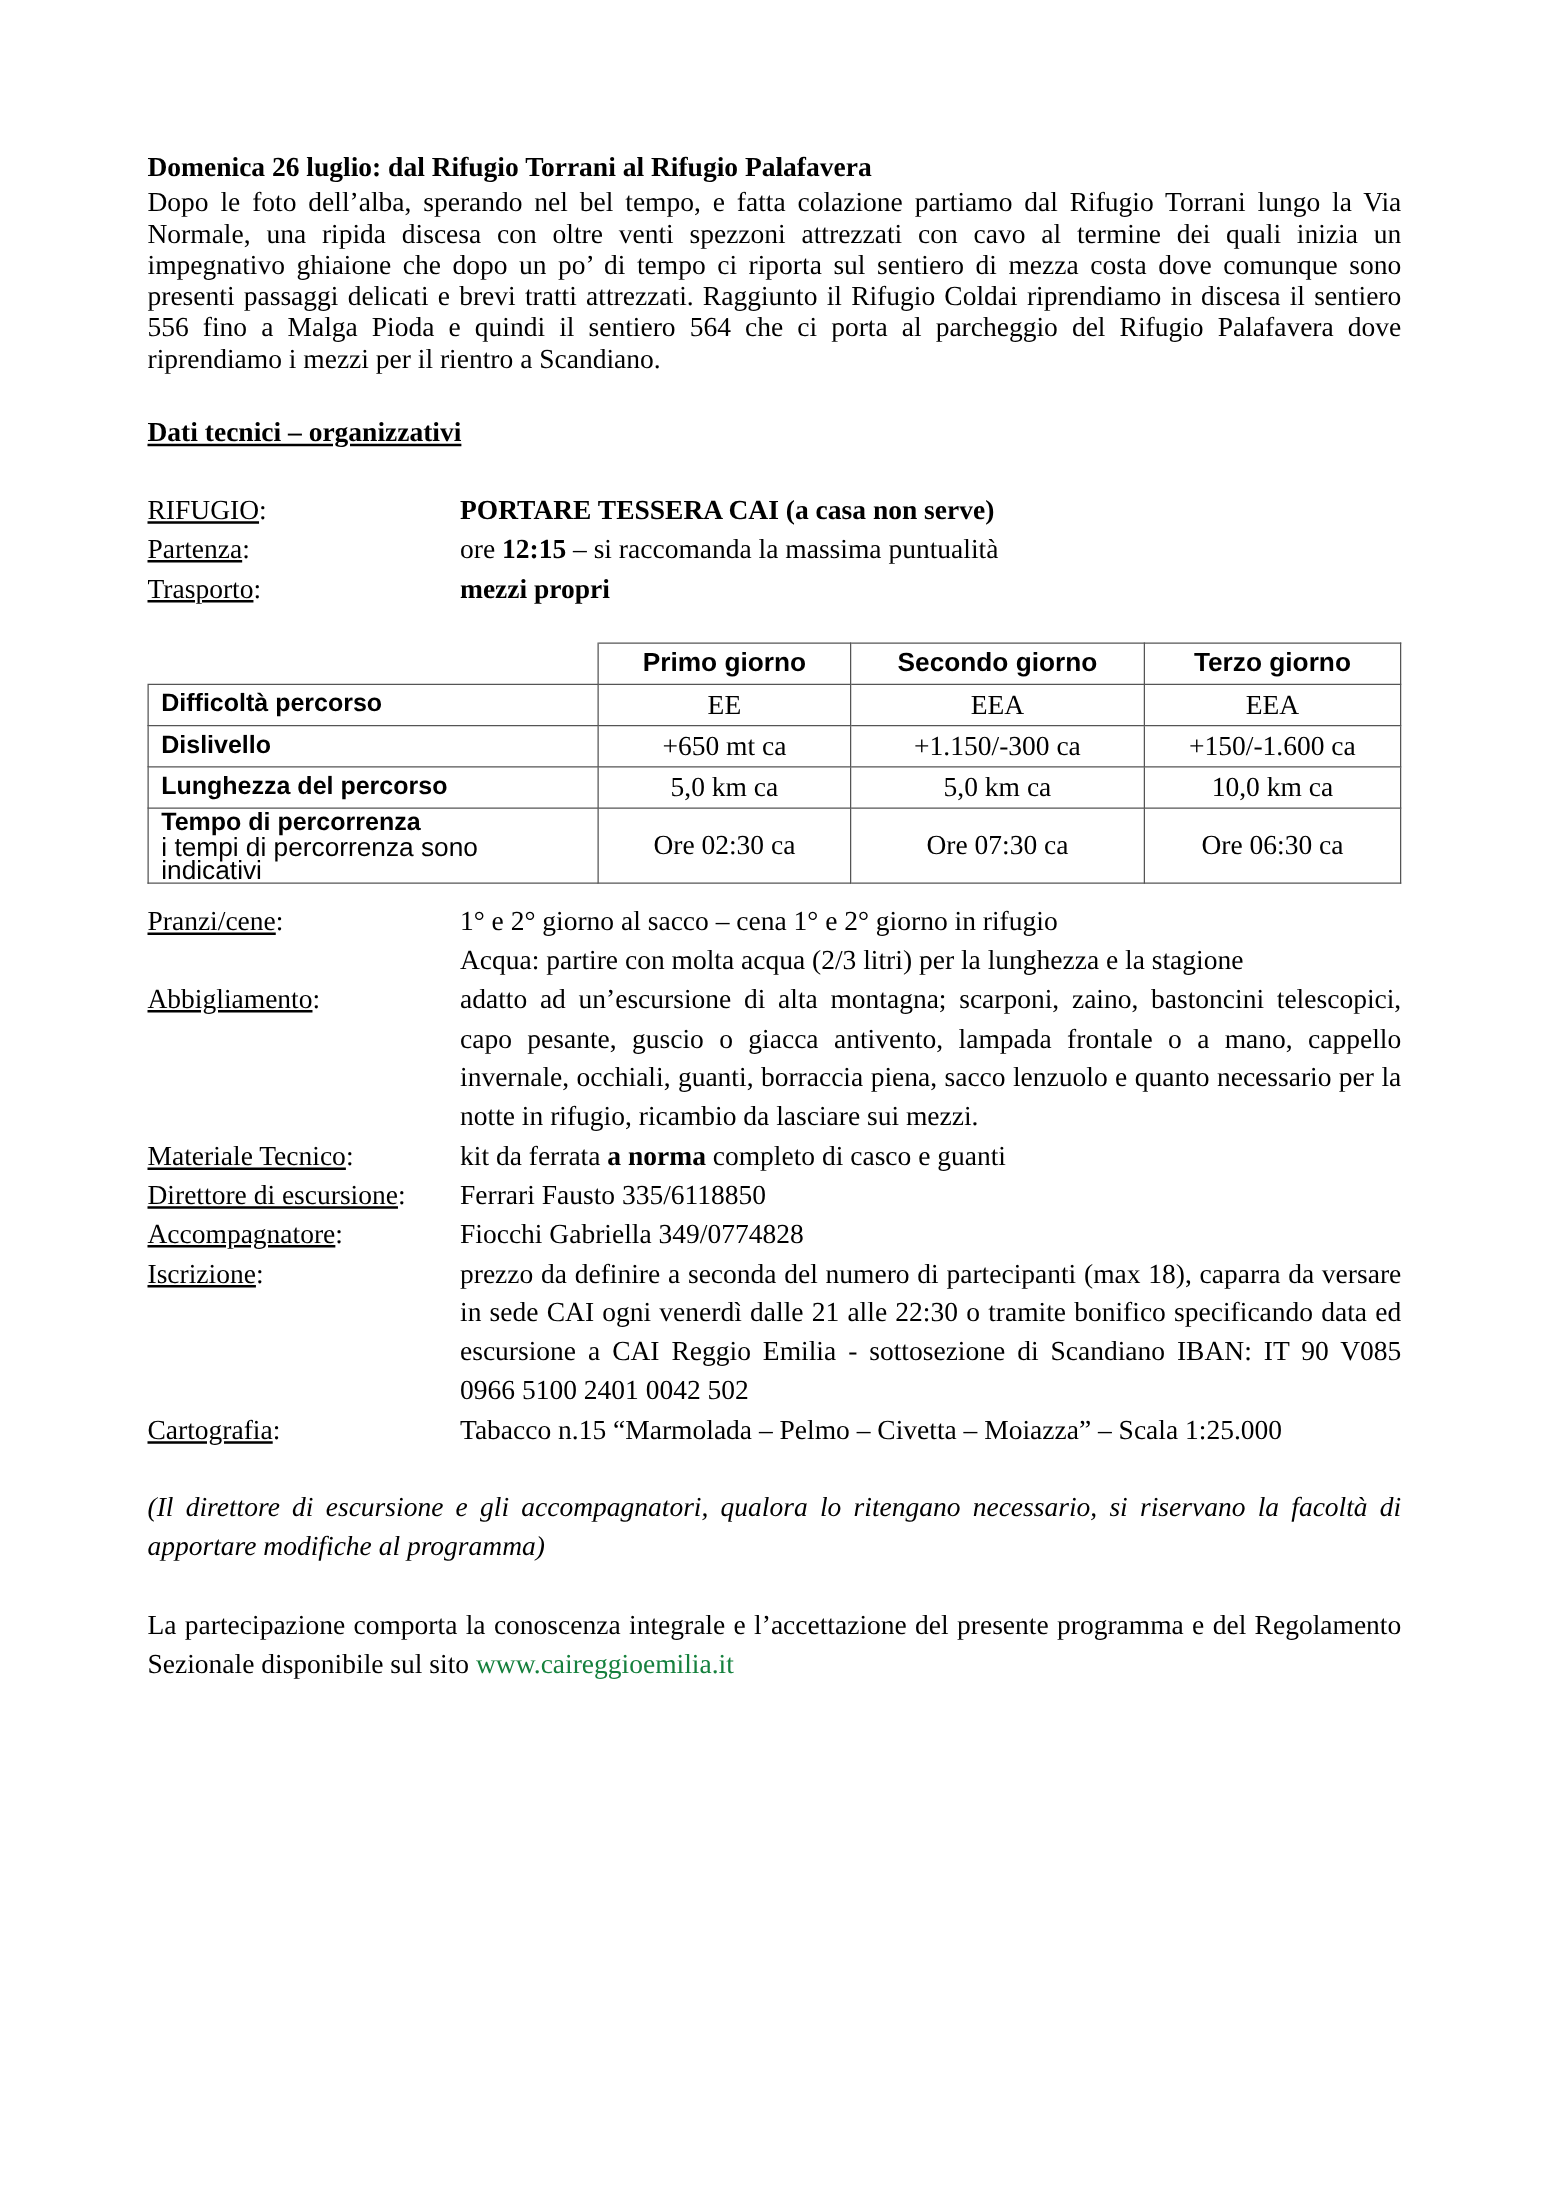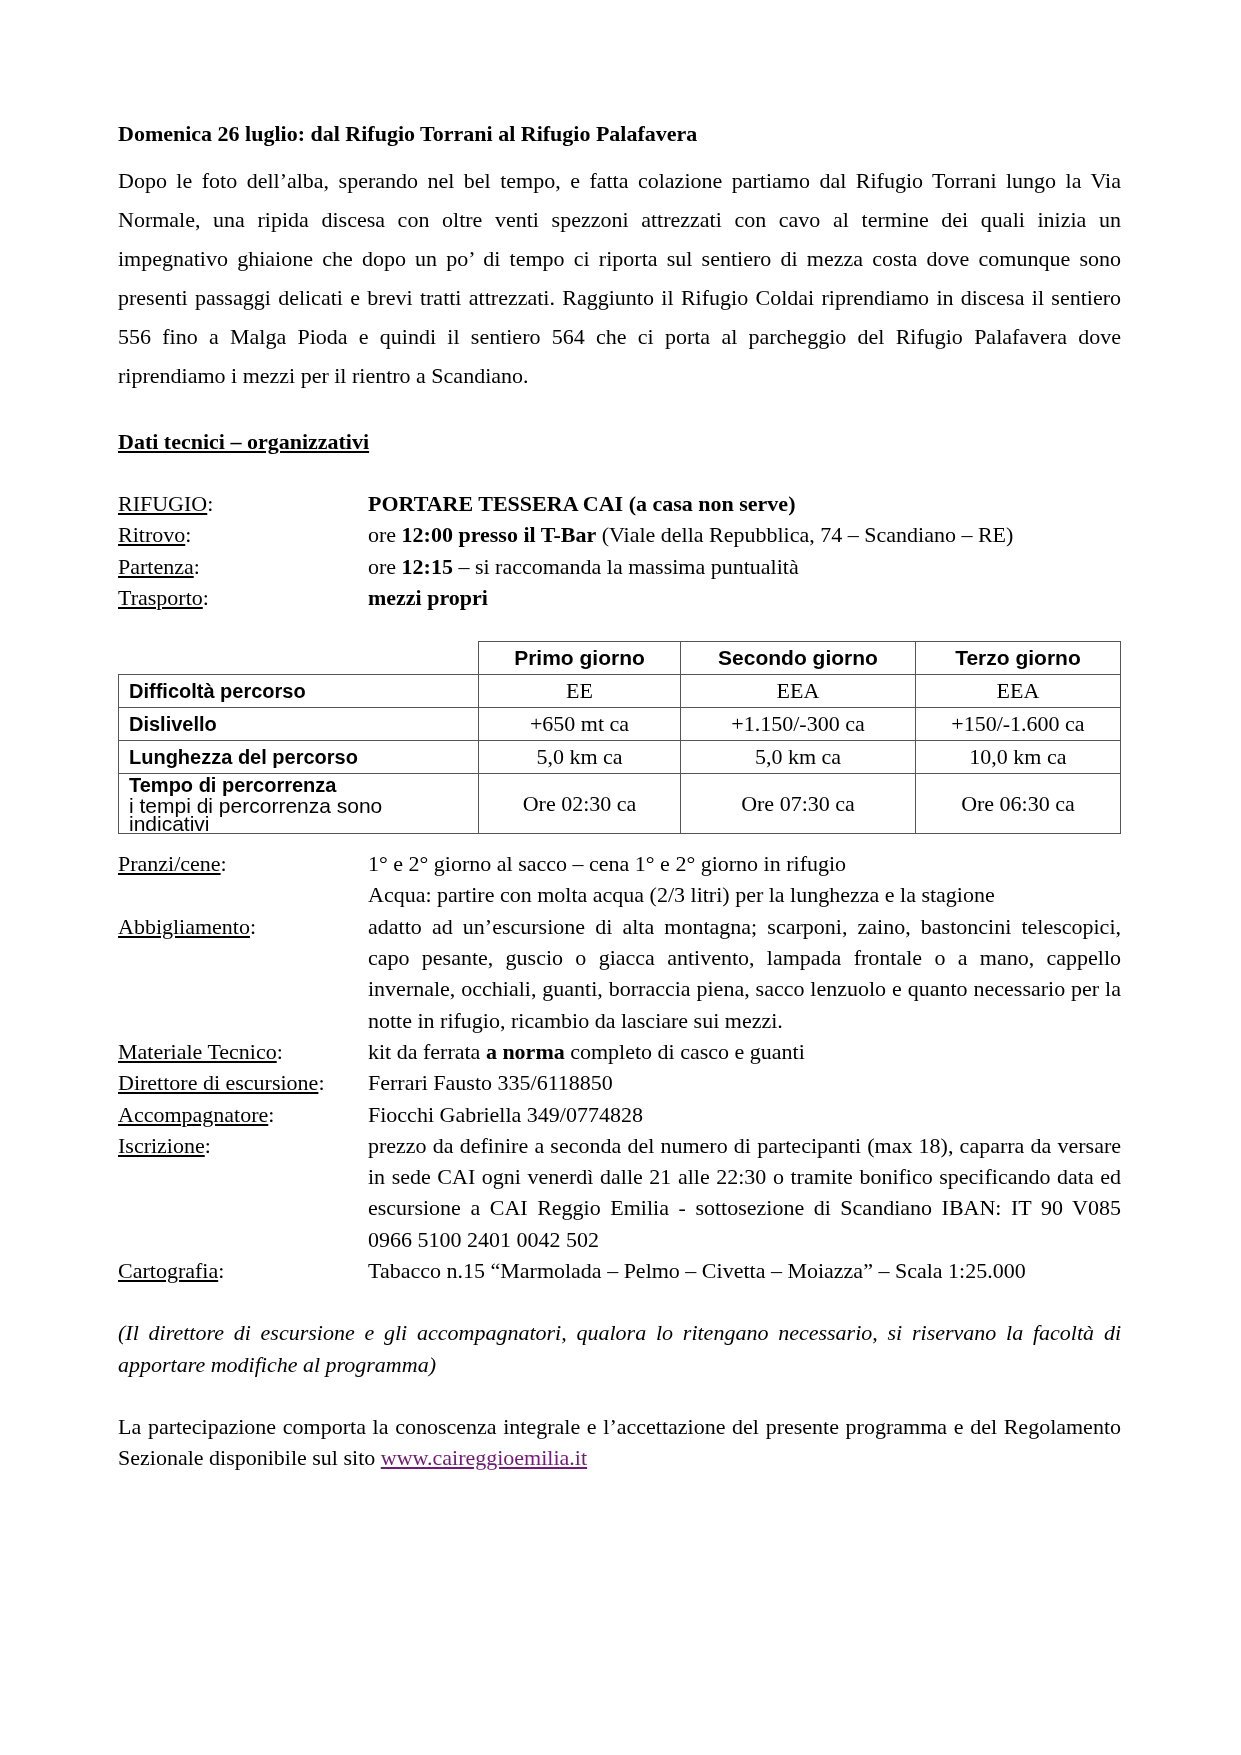--- a/index.html
+++ b/index.html
@@ -1,53 +1,49 @@
 <!DOCTYPE html>
 <html><head>
 <meta charset="utf-8">
 <style>
   html, body { margin: 0; padding: 0; background: #ffffff; }
   body { width: 1241px; height: 1755px; position: relative; font-family: "Liberation Serif", serif; color: #000; font-size: 22px; }
   .page { position: absolute; left: 118px; top: 118px; width: 1003px; }
   .h-title { font-weight: bold; line-height: 31px; }
-  .para { text-align: justify; line-height: 39px; margin-top: 12px; }
+  .para { text-align: justify; line-height: 25px; }
   .section-title { font-weight: bold; text-decoration: underline; margin-top: 31px; line-height: 31px; }
   .info-row { display: flex; line-height: 31.3px; }
   .info-label { width: 250px; flex: none; }
   .info-label span { text-decoration: underline; text-align: right; }
   .info-value { flex: 1; text-align: justify; }
   b { font-weight: bold; }
   table.tech { border-collapse: collapse; margin-top: 28px; margin-bottom: 14px; width: 1003px; font-size: 22px; }
   table.tech td { border: 1.5px solid #555; text-align: center; padding: 0 24px; height: 32px; }
   table.tech td.empty { border-top: none; border-left: none; }
   table.tech td.head { font-family: "Liberation Sans", sans-serif; font-weight: bold; font-size: 21px; }
   table.tech td.rowhead { font-family: "Liberation Sans", sans-serif; font-weight: bold; font-size: 20px; text-align: left; padding-left: 10px; width: 325px; }
   .small-note { font-family: "Liberation Sans", sans-serif; font-weight: normal; font-size: 21px; display: block; line-height: 18px; }
   .italic-note { font-style: italic; text-align: justify; line-height: 31.3px; margin-top: 31px; }
   .closing { text-align: justify; line-height: 31.3px; margin-top: 31px; }
-  a.link { color: #701a75; text-decoration: underline; }
+  a.link { color: #15803d; }
 </style>
 </head>
 <body>
 
 <div class="page">
 
   <div class="h-title">Domenica 26 luglio: dal Rifugio Torrani al Rifugio Palafavera</div>
   <div class="para">Dopo le foto dell’alba, sperando nel bel tempo, e fatta colazione partiamo dal Rifugio Torrani lungo la Via Normale, una ripida discesa con oltre venti spezzoni attrezzati con cavo al termine dei quali inizia un impegnativo ghiaione che dopo un po’ di tempo ci riporta sul sentiero di mezza costa dove comunque sono presenti passaggi delicati e brevi tratti attrezzati. Raggiunto il Rifugio Coldai riprendiamo in discesa il sentiero 556 fino a Malga Pioda e quindi il sentiero 564 che ci porta al parcheggio del Rifugio Palafavera dove riprendiamo i mezzi per il rientro a Scandiano.</div>
 
   <div class="section-title">Dati tecnici – organizzativi</div>
 
   <div style="margin-top:31px">
     <div class="info-row">
       <div class="info-label"><span>RIFUGIO</span>:</div>
       <div class="info-value"><b>PORTARE TESSERA CAI (a casa non serve)</b></div>
-    </div>
-    <div class="info-row">
-      <div class="info-label"><span>Ritrovo</span>:</div>
-      <div class="info-value"><span>ore </span><b>12:00 presso il T-Bar</b><span> (Viale della Repubblica, 74 – Scandiano – RE)</span></div>
     </div>
     <div class="info-row">
       <div class="info-label"><span>Partenza</span>:</div>
       <div class="info-value"><span>ore </span><b>12:15</b><span> – si raccomanda la massima puntualità</span></div>
     </div>
     <div class="info-row">
       <div class="info-label"><span>Trasporto</span>:</div>
       <div class="info-value"><b>mezzi propri</b></div>
     </div>
   </div>

